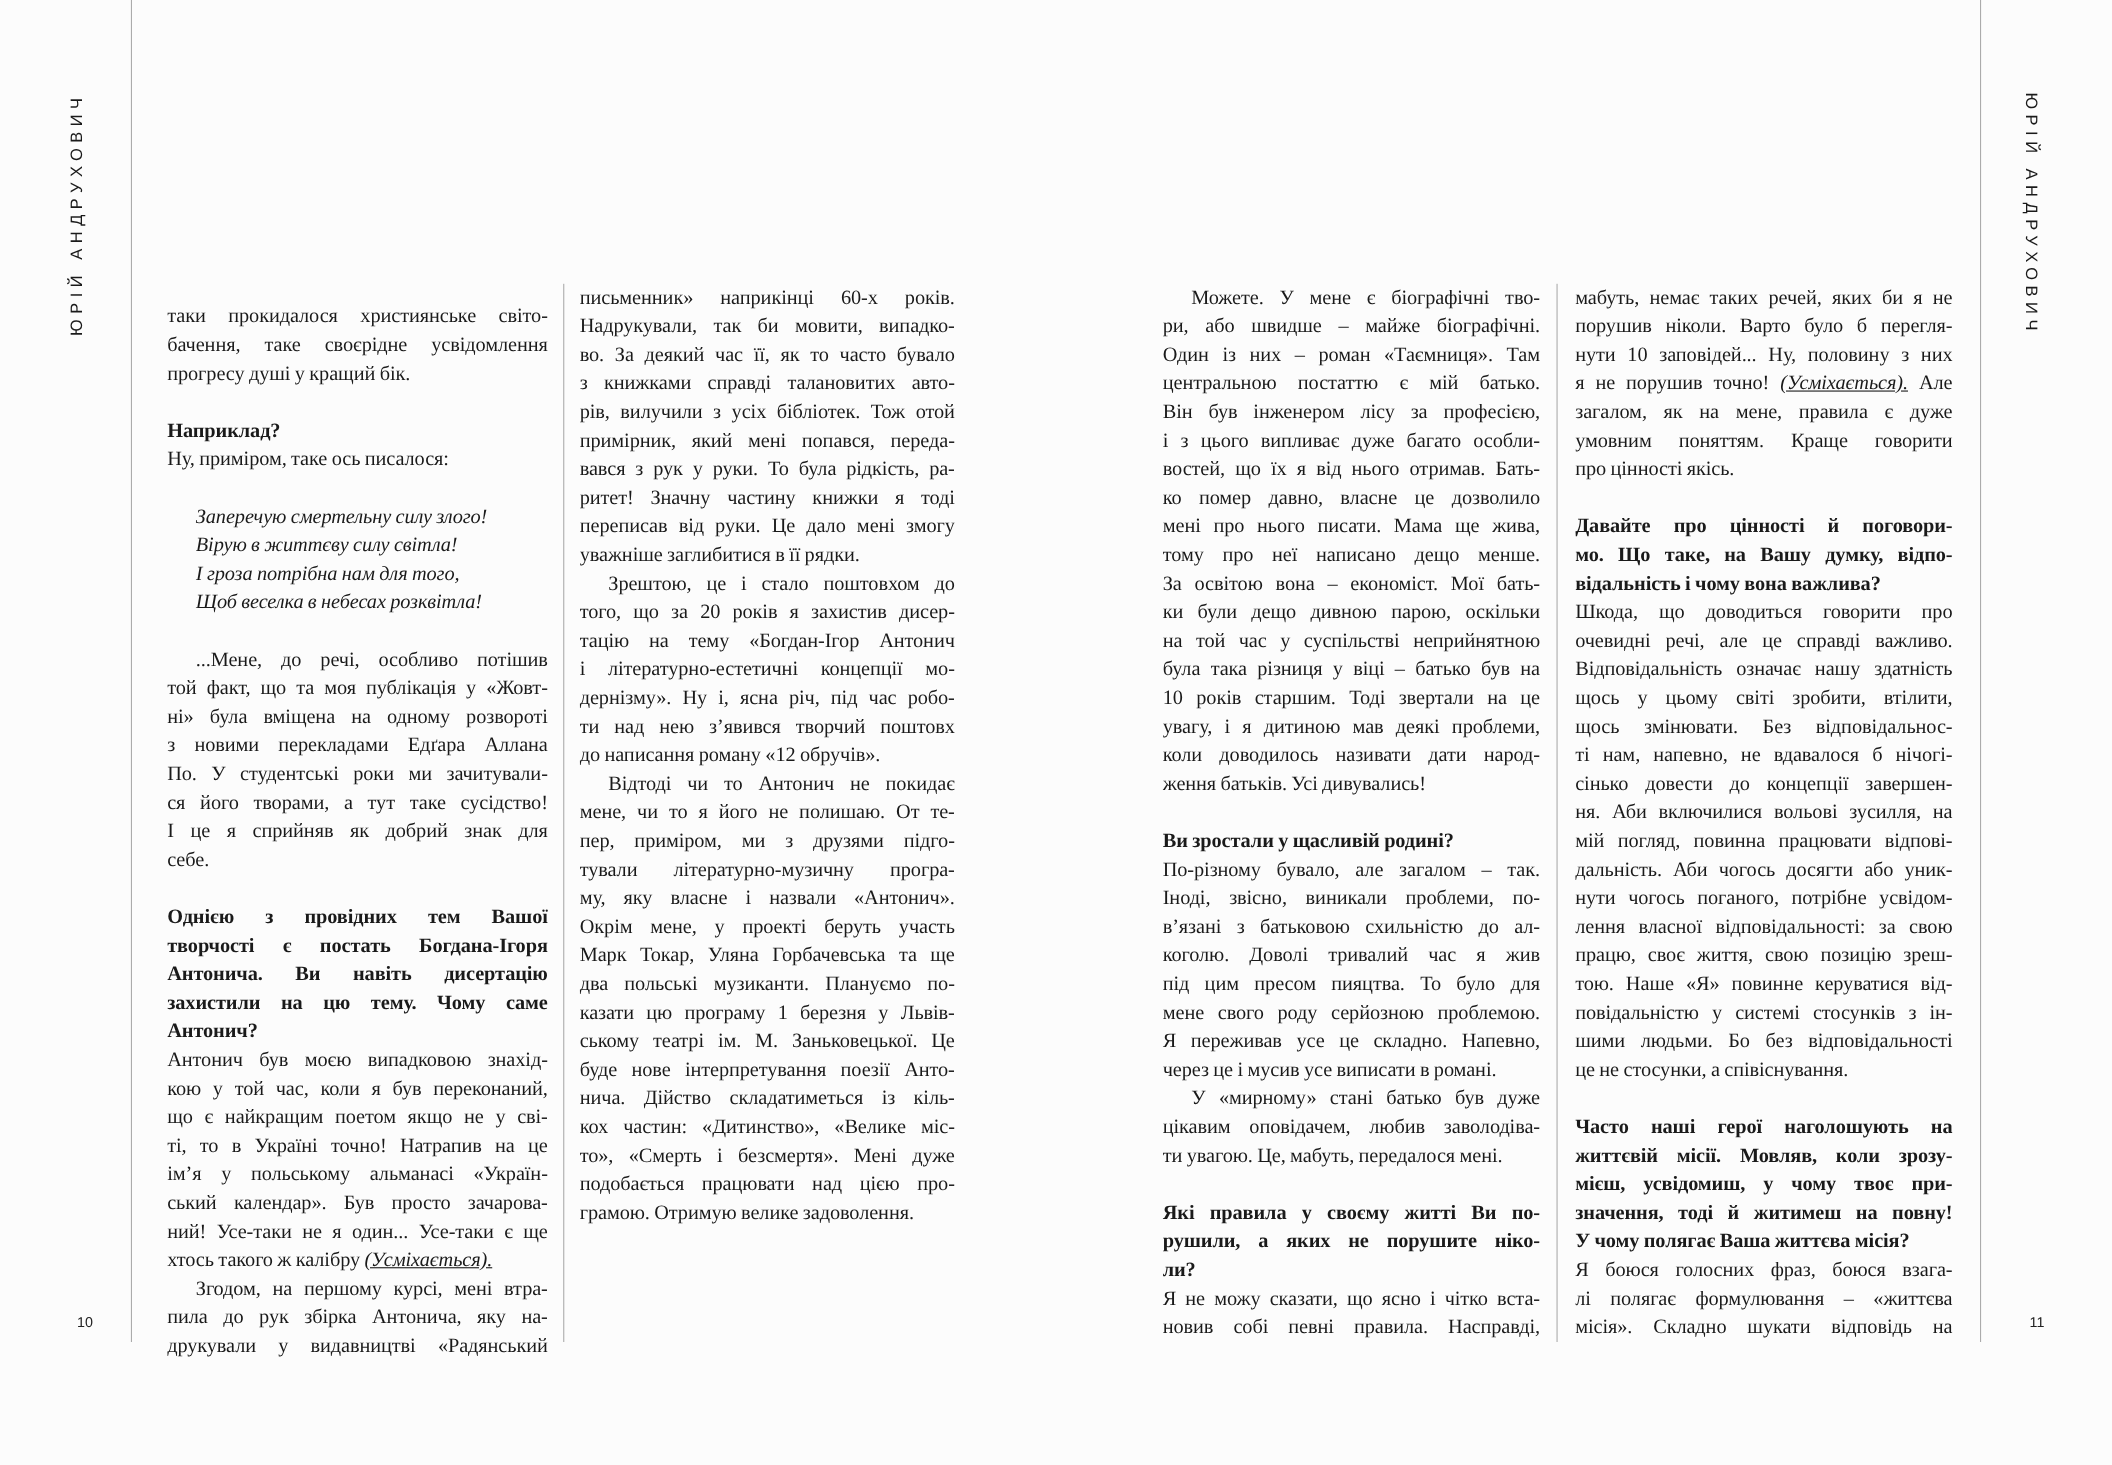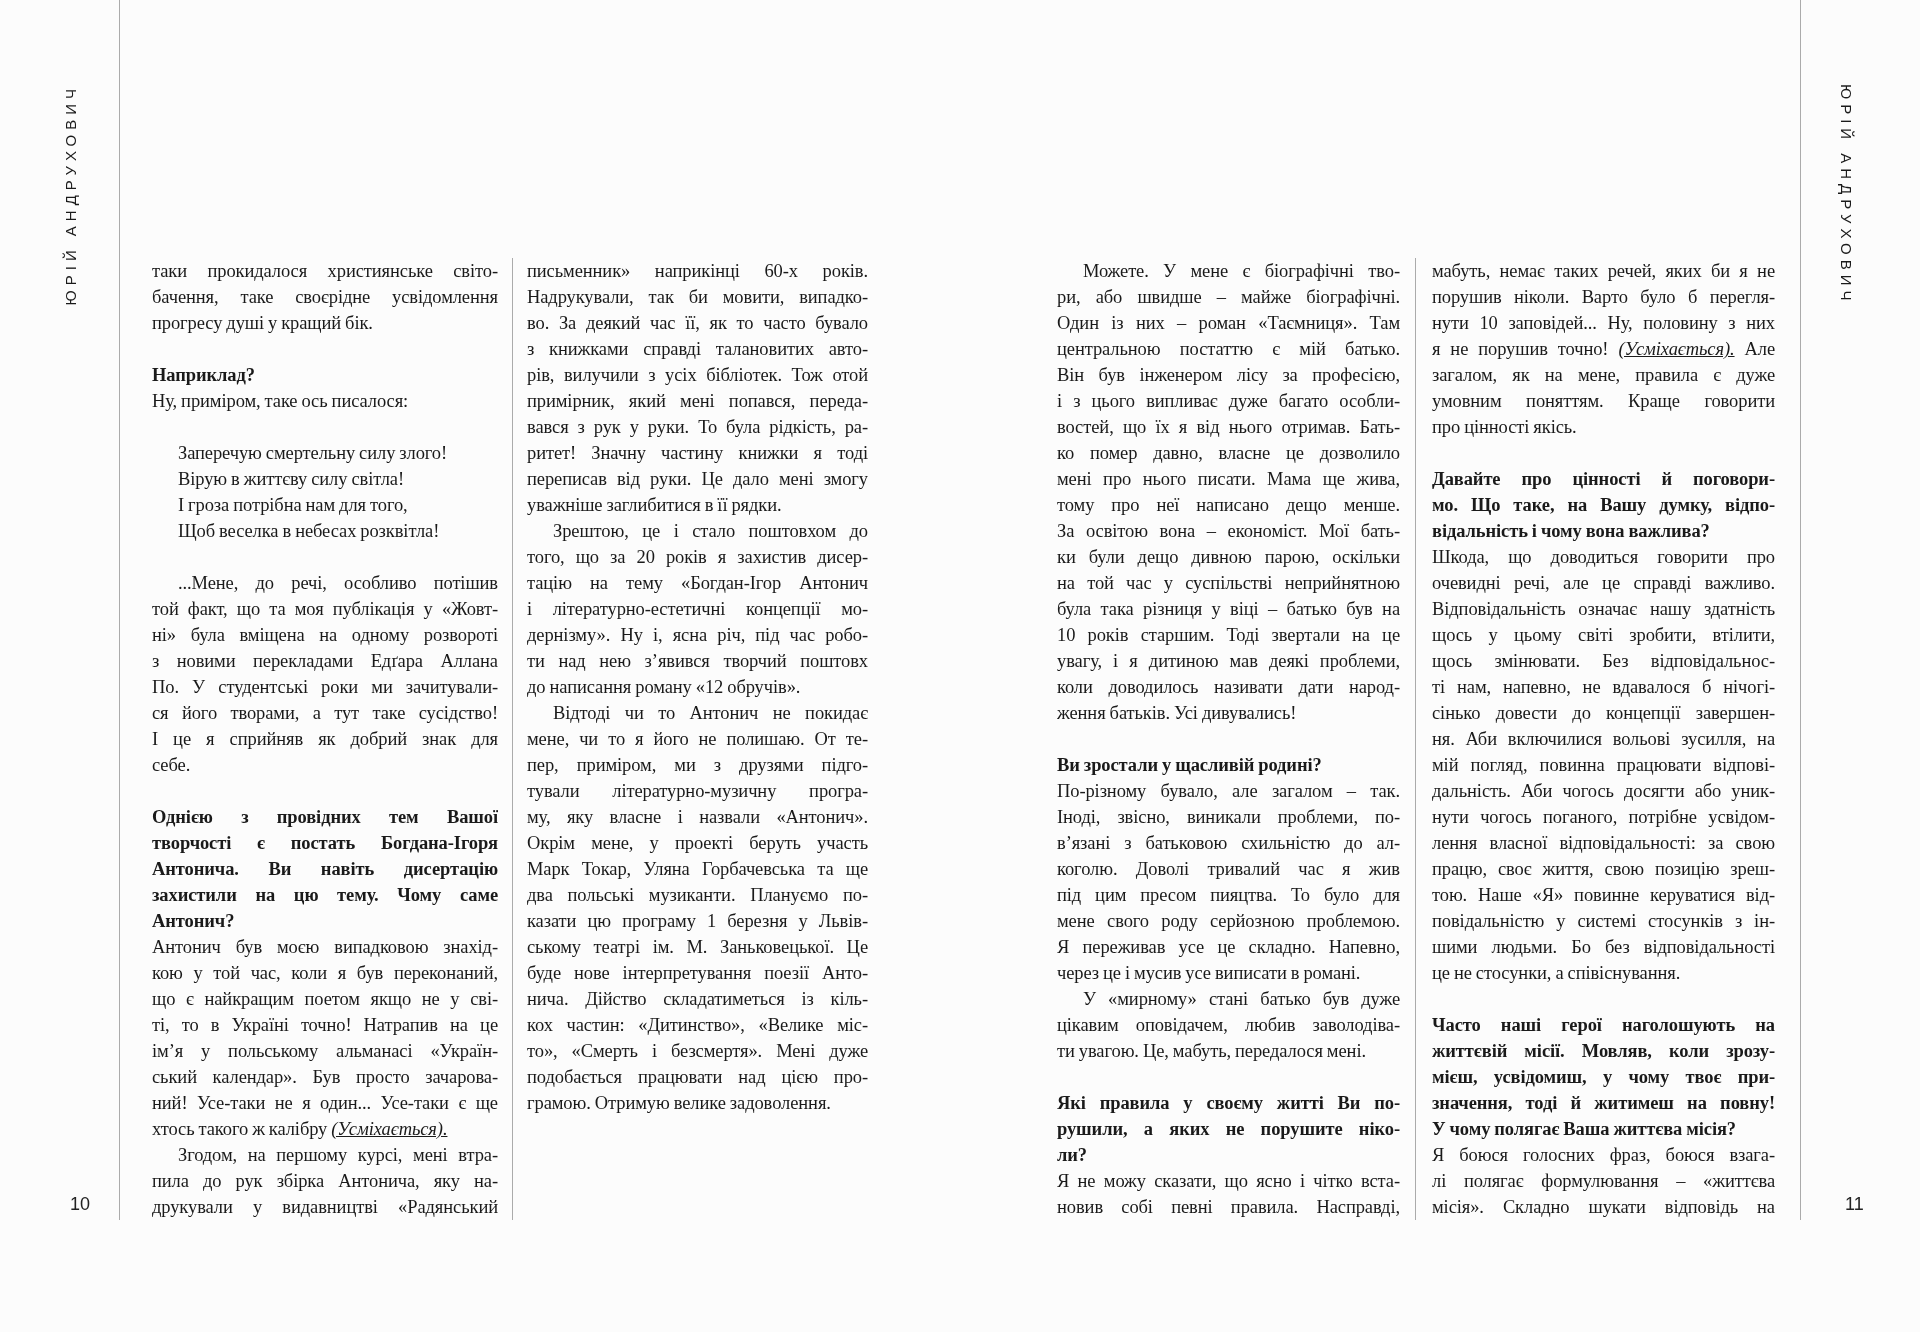--- a/index.html
+++ b/index.html
@@ -15,45 +15,45 @@
   .rule{position:absolute;width:1px;background:var(--rule);}
   .rule.edge{top:0;height:1220px;}
   .rule.mid{top:258px;height:962px;}
   #rule-left-edge{left:119px;}
   #rule-left-mid{left:512px;}
   #rule-right-mid{left:1415px;}
   #rule-right-edge{left:1800px;}
 
   .column{position:absolute;top:258px;font-size:18.5px;line-height:26px;
     letter-spacing:-0.1px;word-spacing:-0.5px;}
-  #col-l1{left:152px;width:346px;}
+  #col-l1{left:152px;width:346px;margin-top:17px;}
   #col-l2{left:527px;width:341px;}
   #col-r1{left:1057px;width:343px;}
   #col-r2{left:1432px;width:343px;}
 
   .block.gap{margin-top:26px;}
   .block.question{font-weight:bold;}
-  .block.poem{padding-left:26px;}
+  .block.poem{font-style:italic;padding-left:26px;}
   .block.indent .line:first-child{text-indent:26px;}
   .line{height:26px;overflow:hidden;text-align:justify;text-align-last:justify;}
   .line.final{text-align-last:auto;}
   .block.poem .line{text-align:left;text-align-last:auto;}
   .it{font-style:italic;text-decoration:underline;}
 
   .vname{
     position:absolute;writing-mode:vertical-rl;white-space:nowrap;
     font-family:"Liberation Sans","DejaVu Sans",sans-serif;
     font-size:15px;letter-spacing:5px;color:var(--text);
   }
   .vname-left{left:62px;top:84px;transform:rotate(180deg);}
   .vname-right{left:1838px;top:84px;}
 
   .pagenum{
     position:absolute;font-family:"Liberation Sans","DejaVu Sans",sans-serif;
-    font-size:18px;color:#222;
+    font-size:13px;color:#222;
   }
   .pagenum-left{left:70px;top:1194px;}
   .pagenum-right{left:1845px;top:1194px;}
 </style>
 </head>
 <body>
 
 <div class="rule edge" id="rule-left-edge"></div>
 <div class="rule mid" id="rule-left-mid"></div>
 <div class="rule mid" id="rule-right-mid"></div>

